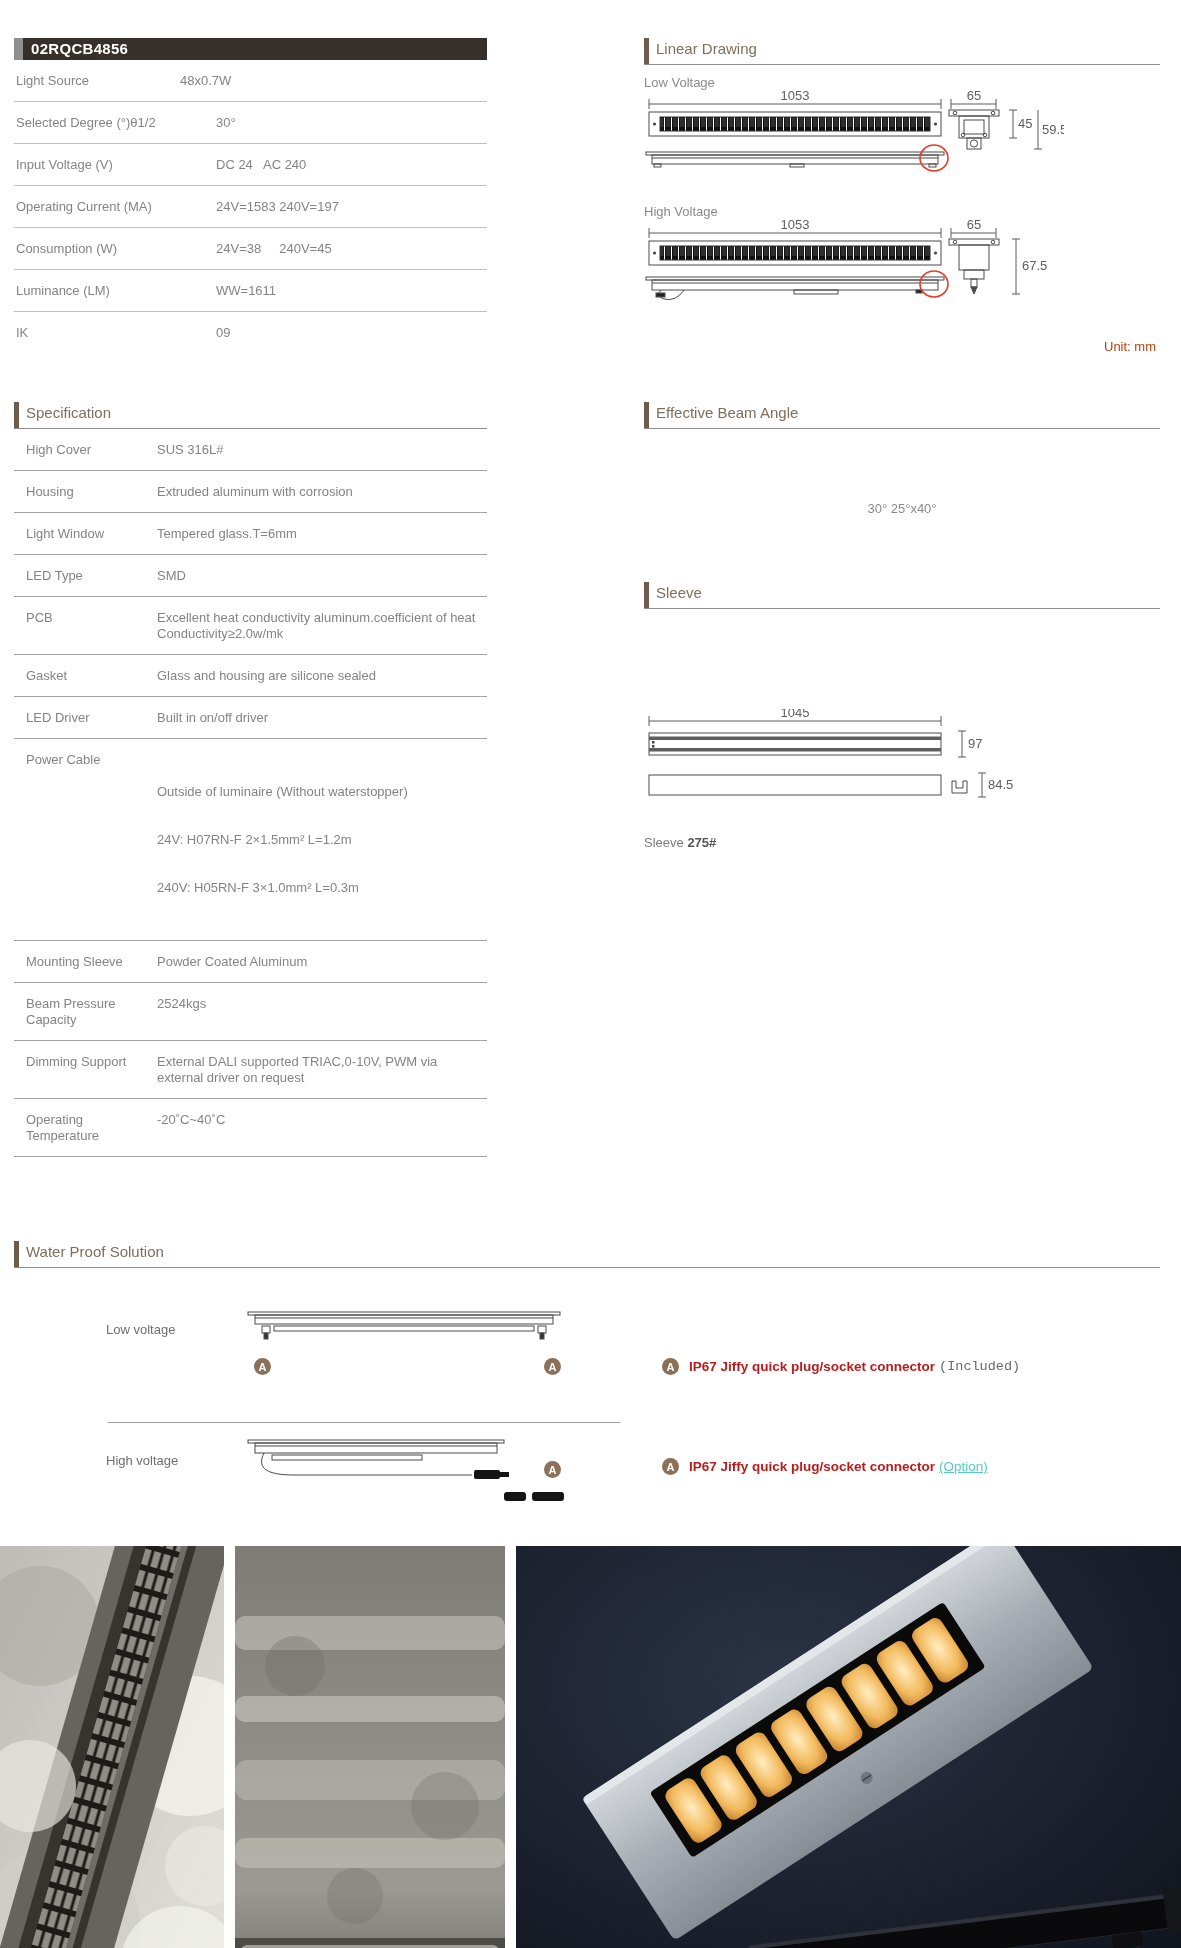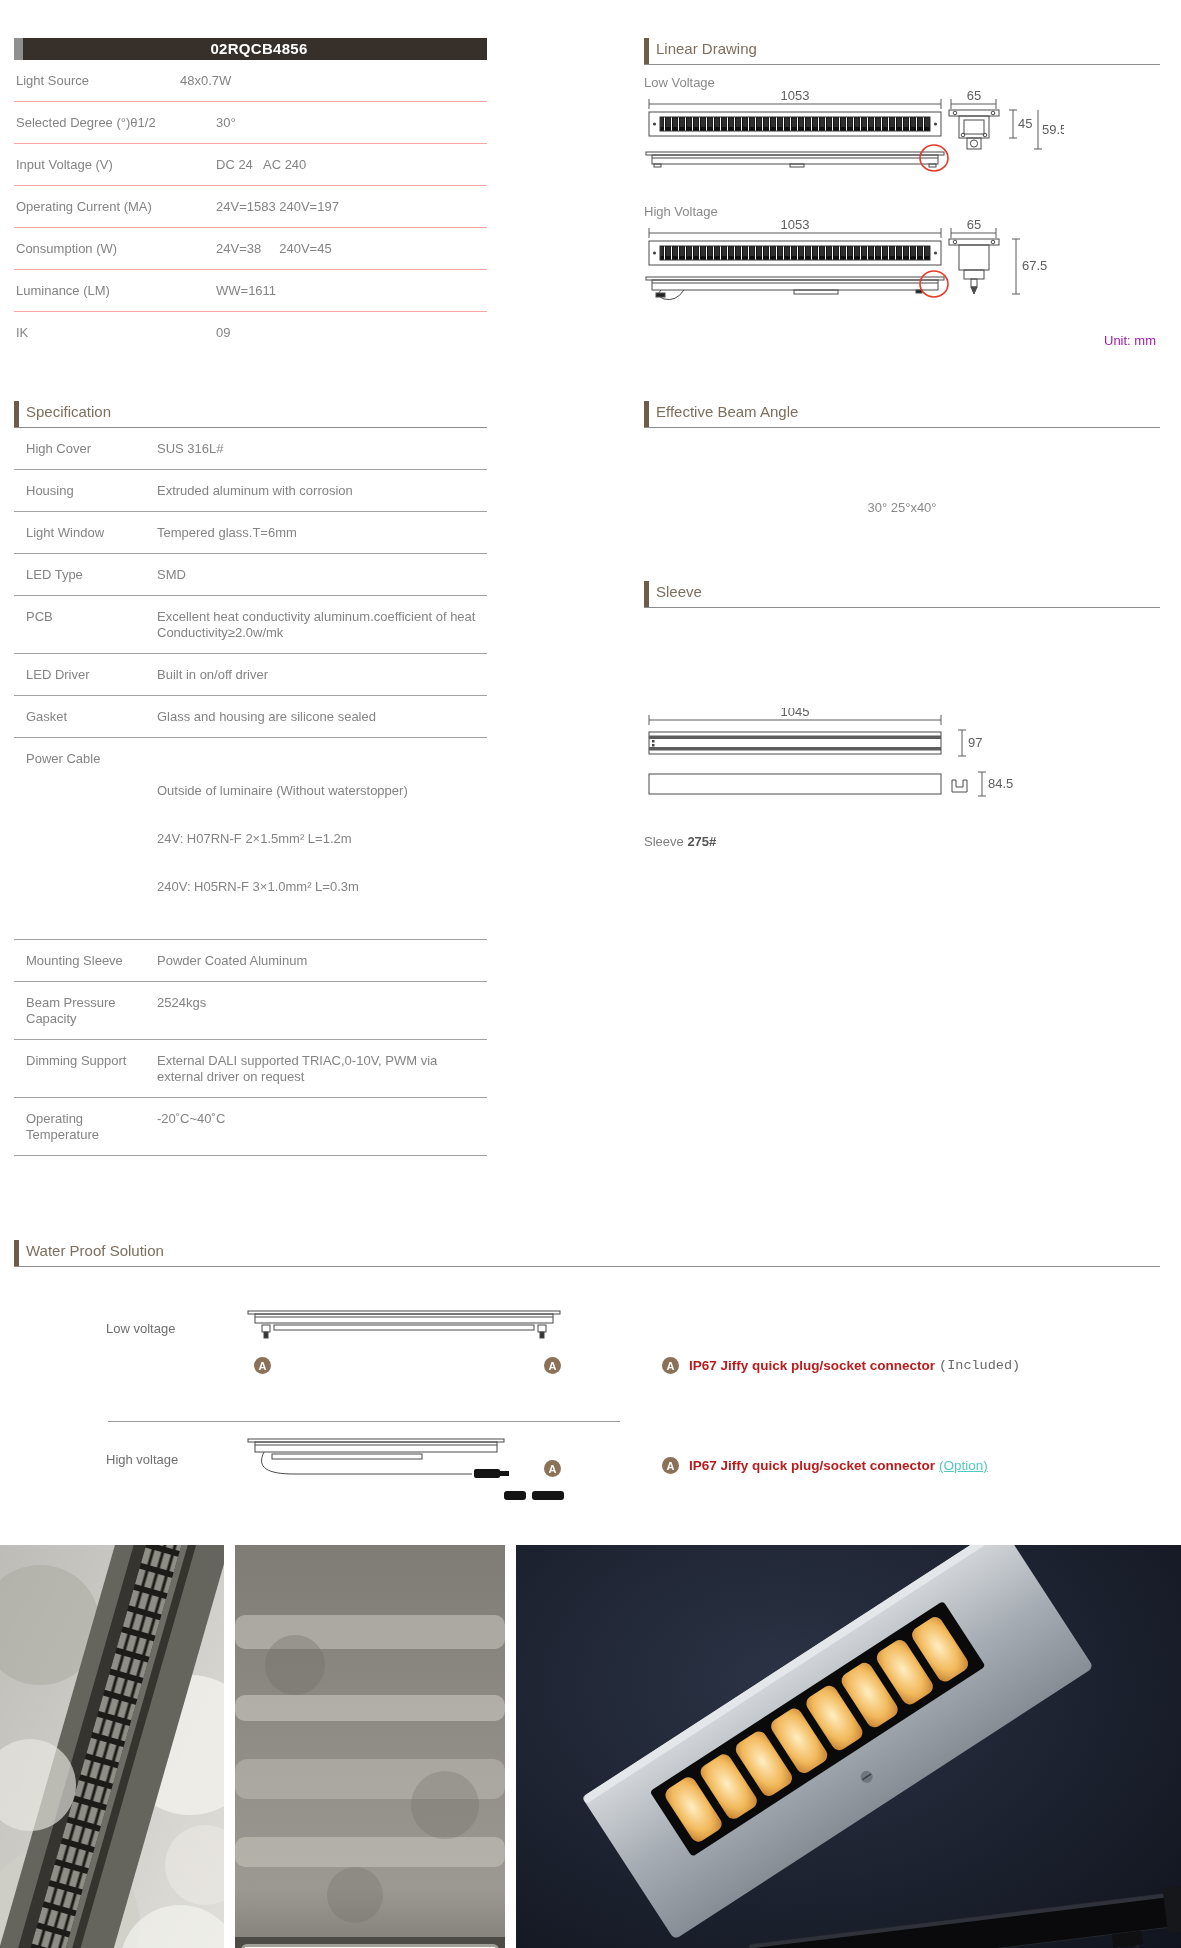--- a/index.html
+++ b/index.html
@@ -7,21 +7,21 @@
   body{
     width:1181px; height:1948px; overflow:hidden; position:relative;
     font-family:"Liberation Sans", sans-serif; color:#848484;
   }
   .grid2{ display:grid; grid-template-columns:473px 516px; column-gap:157px;
           padding-left:14px; padding-right:21px; }
   .top-grid{ padding-top:38px; }
   .mid-grid{ margin-top:48px; }
 
   
-  .model-head{ display:flex; height:22px;text-align:center; }
+  .model-head{ display:flex; height:22px; }
   .model-tab{ width:9px; background:#8f8f8f; }
   .model-name{ flex:1; background:#37302a; color:#fff; font-weight:bold;
                font-size:15px; line-height:22px; padding-left:8px; letter-spacing:.3px; }
 
   
   .trow{ display:flex; padding:13px 0 12px 2px; font-size:13px; line-height:16px; }
   .trow + .trow{ border-top:1px solid #fca5a5;gap:36px; }
   .tlabel{ width:164px; flex:none; }
   .tvalue{ white-space:pre-wrap; flex:1; }
 
@@ -31,21 +31,21 @@
   .svalue{ white-space:pre-wrap; flex:1; }
 
   
   .sec-head{ position:relative; padding:2px 0 6px 12px; border-bottom:1px solid #8d8d8d; }
   .sec-head .bar{ position:absolute; left:0; top:0; bottom:0; width:5px; background:#6d5c49; }
   .sec-title{ font-size:15px; color:#7d6e5d; }
 
   .sub-label{ font-size:13px; color:#8a8a8a; }
 
   svg text{ font-family:"Liberation Sans",sans-serif; font-size:13px; fill:#5f5f5f; }
-  .unit-note{ text-align:right; font-size:13px; color:#a21caf; padding-right:4px; margin-top:4px; }
+  .unit-note{ text-align:right; font-size:13px; color:#c2410c; padding-right:4px; margin-top:10px; }
 
   .beam-value{ margin-top:72px; text-align:center; font-size:13px; color:#8a8a8a; }
   .sleeve-sec{ margin-top:66px; }
   .sleeve-svg{ margin-top:100px; display:block; }
   .sleeve-caption{ font-size:13px; color:#7d7d7d; margin-top:8px; }
   .sleeve-caption b{ color:#565656; }
 
   
   .waterproof{ margin-top:84px; padding:0 21px 0 14px; }
   .wp-content{ position:relative; height:258px; margin-top:2px; }
@@ -252,26 +252,26 @@
     </div>
     <div class="srow">
       <span class="slabel">LED Type</span>
       <span class="svalue">SMD</span>
     </div>
     <div class="srow">
       <span class="slabel">PCB</span>
       <span class="svalue">Excellent heat conductivity aluminum.coefficient of heat Conductivity≥2.0w/mk</span>
     </div>
     <div class="srow">
+      <span class="slabel">Gasket</span>
+      <span class="svalue">Glass and housing are silicone sealed</span>
+    </div>
+    <div class="srow">
       <span class="slabel">LED Driver</span>
       <span class="svalue">Built in on/off driver</span>
-    </div>
-    <div class="srow">
-      <span class="slabel">Gasket</span>
-      <span class="svalue">Glass and housing are silicone sealed</span>
     </div>
     <div class="srow">
       <span class="slabel">Power Cable</span>
       <span class="svalue">
         <div>Outside of luminaire (Without waterstopper)</div>
         <div>24V: H07RN-F 2×1.5mm² L=1.2m</div>
         <div>240V: H05RN-F 3×1.0mm² L=0.3m</div>
       </span>
     </div>
     <div class="srow">

